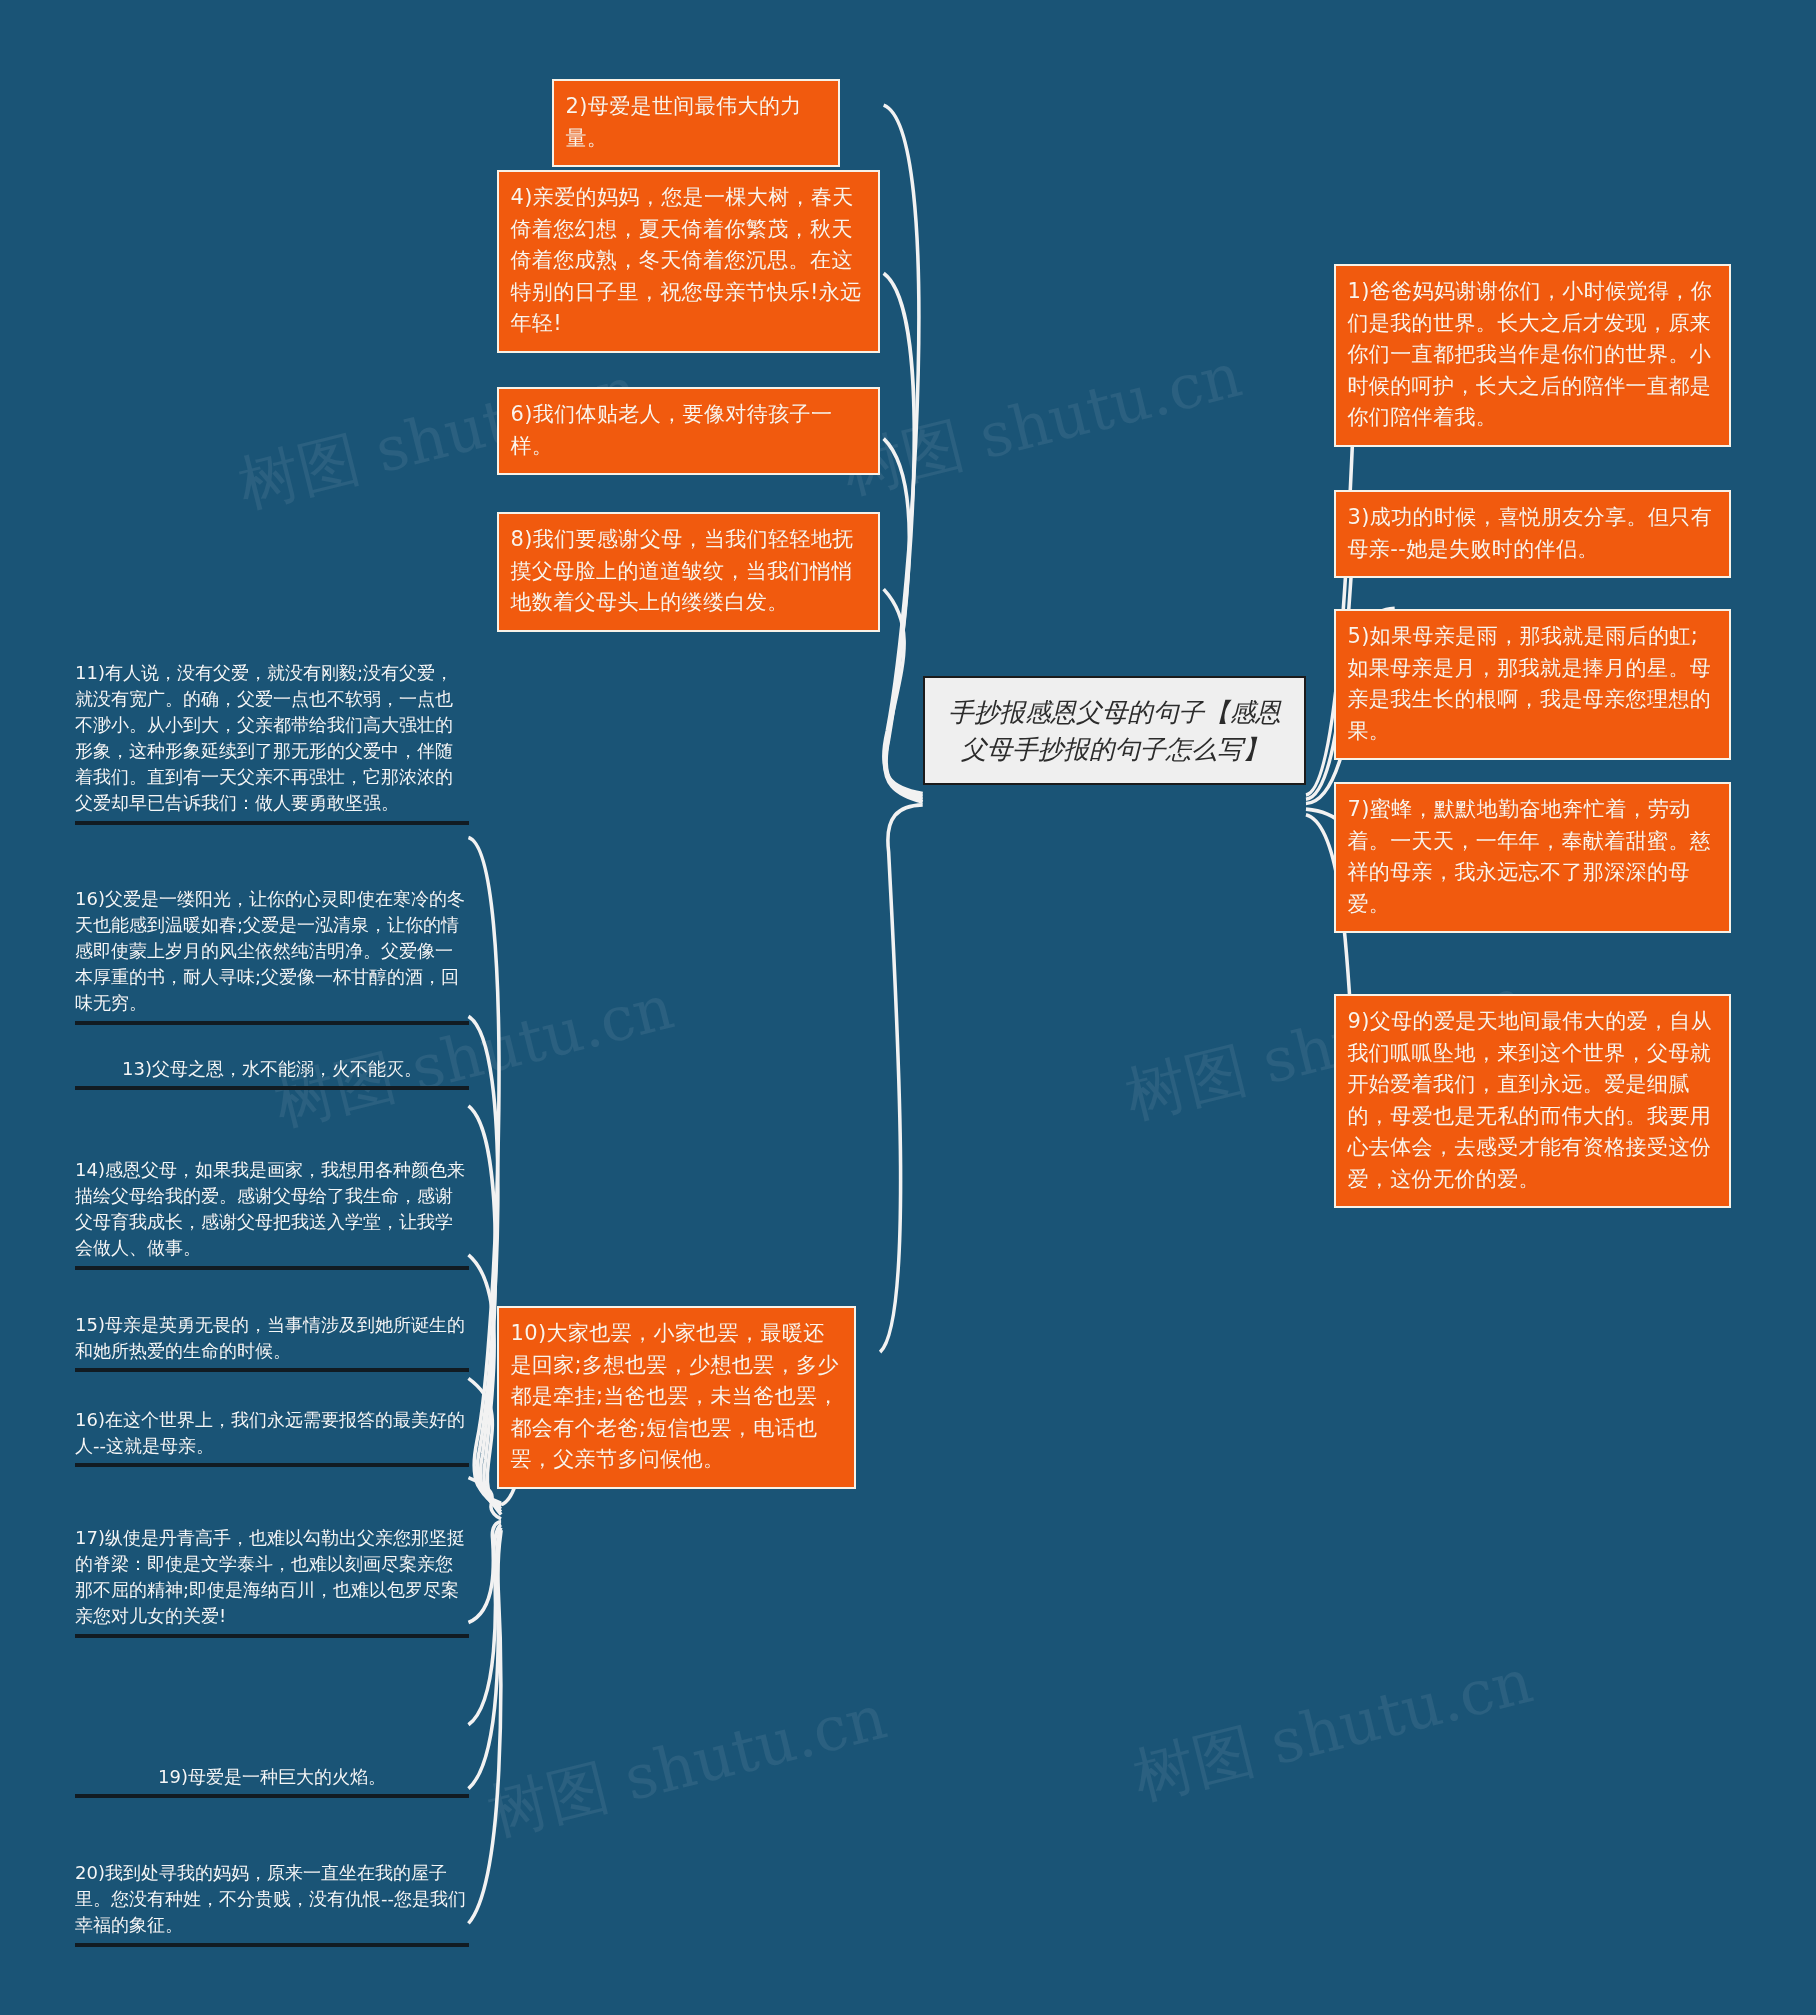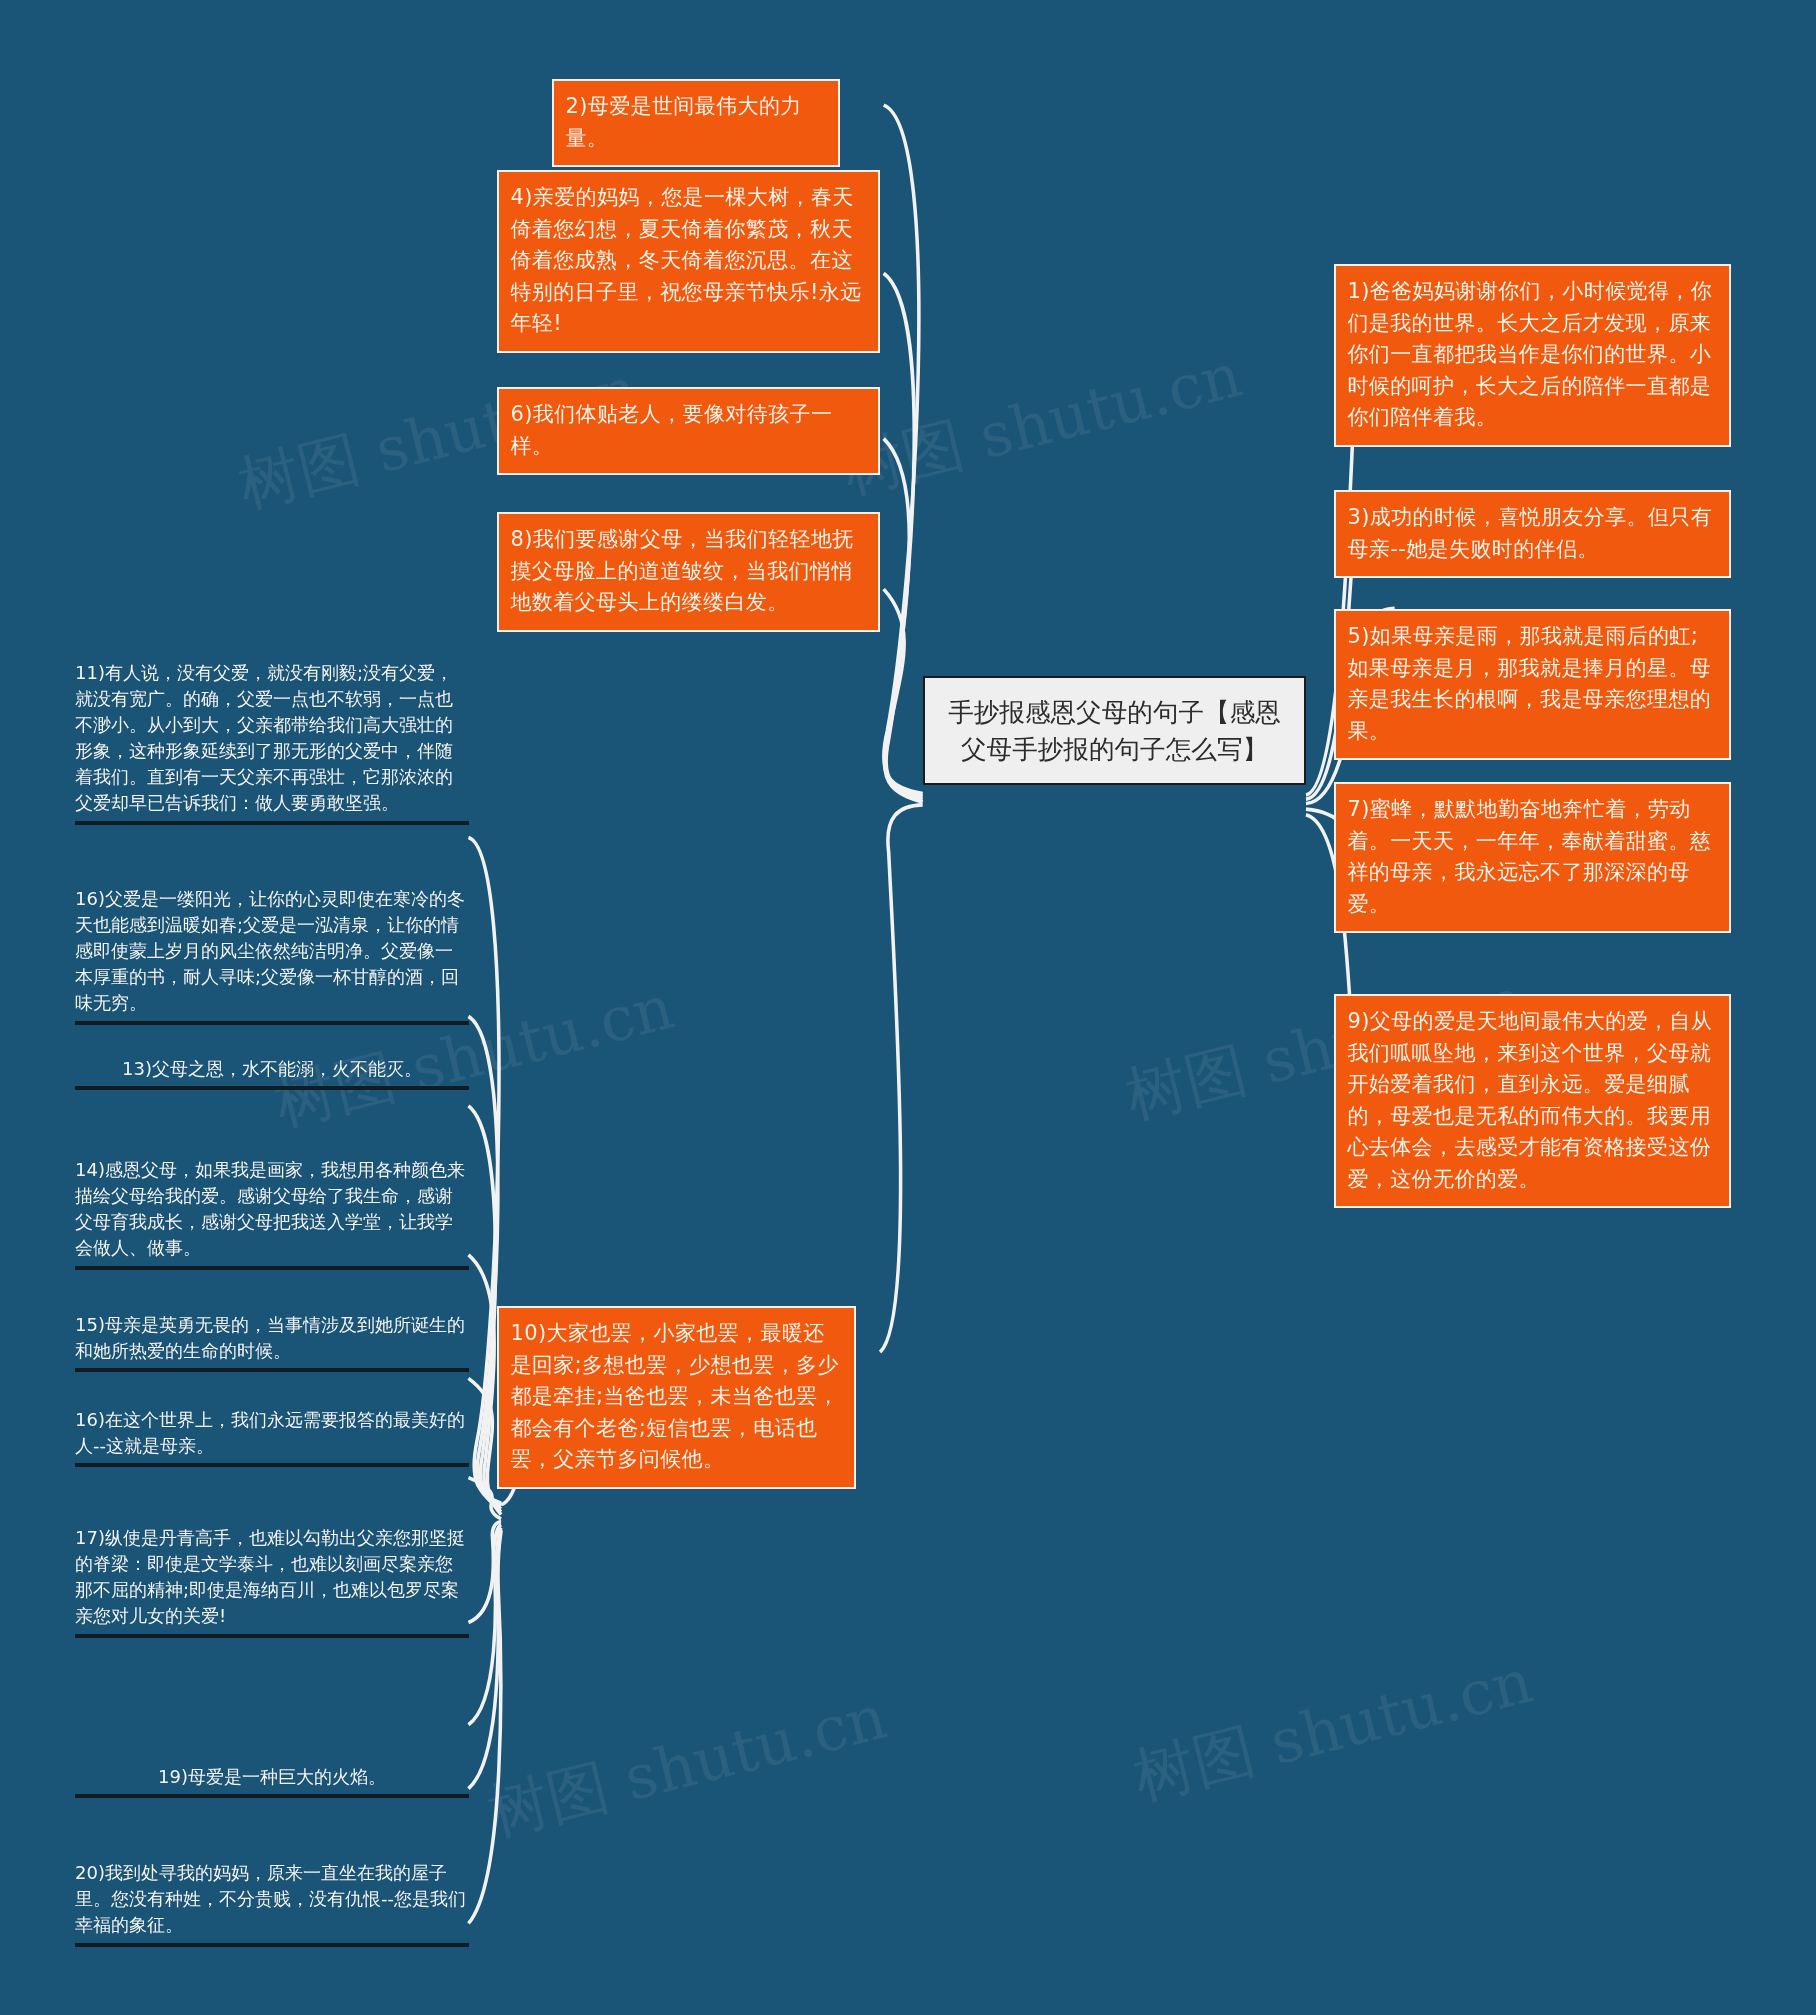--- a/index.html
+++ b/index.html
@@ -113,21 +113,21 @@
   </div>
 
   <div class="node orange" style="left:497px;top:512px;width:383px;">
     <span>8)我们要感谢父母，当我们轻轻地抚摸父母脸上的道道皱纹，当我们悄悄地数着父母头上的缕缕白发。</span>
   </div>
 
   <div class="node orange" style="left:497px;top:1306px;width:359px;">
     <span>10)大家也罢，小家也罢，最暖还是回家;多想也罢，少想也罢，多少都是牵挂;当爸也罢，未当爸也罢，都会有个老爸;短信也罢，电话也罢，父亲节多问候他。</span>
   </div>
 
-  <div class="node center" style="left:923px;top:676px;width:383px;">
+  <div class="node center" style="left:923px;top:676px;width:383px;font-style:italic;">
     <span>手抄报感恩父母的句子【感恩父母手抄报的句子怎么写】</span>
   </div>
 
   <div class="node orange" style="left:1334px;top:264px;width:397px;">
     <span>1)爸爸妈妈谢谢你们，小时候觉得，你们是我的世界。长大之后才发现，原来你们一直都把我当作是你们的世界。小时候的呵护，长大之后的陪伴一直都是你们陪伴着我。</span>
   </div>
 
   <div class="node orange" style="left:1334px;top:490px;width:397px;">
     <span>3)成功的时候，喜悦朋友分享。但只有母亲--她是失败时的伴侣。</span>
   </div>

